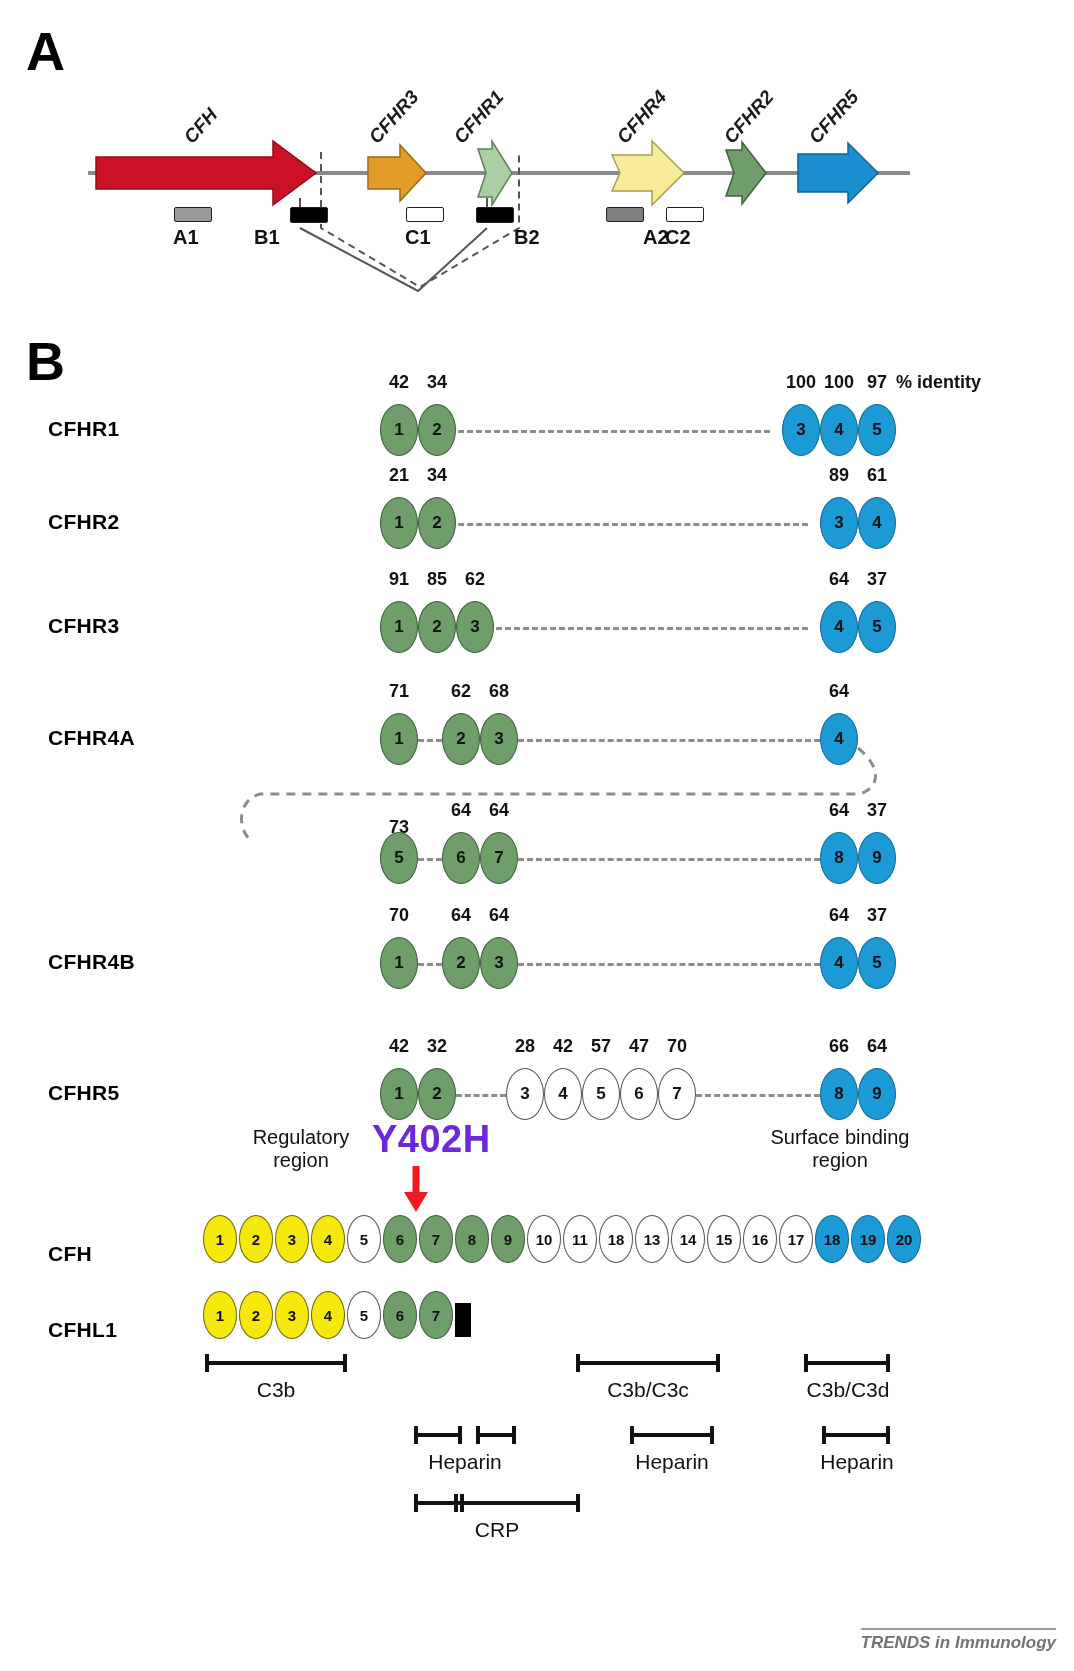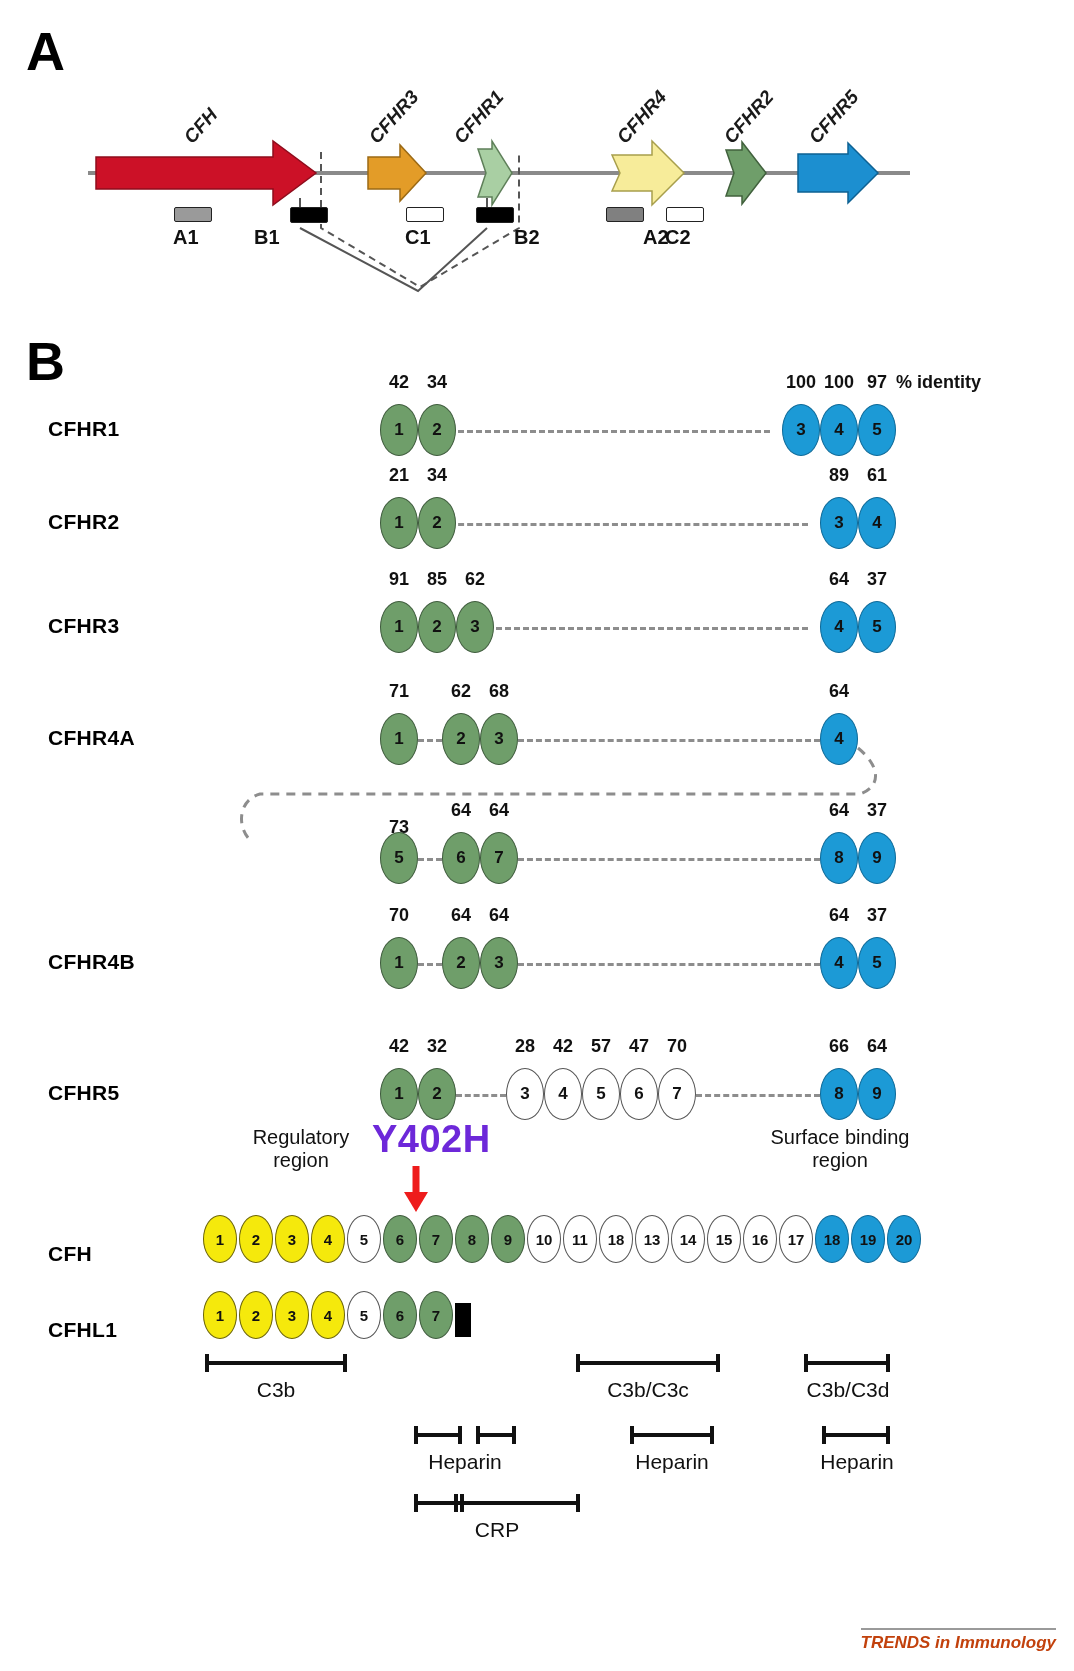--- a/index.html
+++ b/index.html
@@ -53,21 +53,21 @@
     position:absolute;font-size:20px;color:#111;text-align:center;line-height:1.15;
   }
   #y402h{
     position:absolute;color:#6d28d9;font-weight:bold;font-size:38px;
     letter-spacing:.5px;white-space:nowrap;
   }
   .black-tail{position:absolute;background:#000;}
   .bracket-label{position:absolute;font-size:21px;color:#111;text-align:center;white-space:nowrap;}
   #trends{
     position:absolute;right:18px;bottom:18px;font-style:italic;font-weight:bold;
-    font-size:17px;color:#c2410c;border-top:2px solid #9a9a9a;padding-top:3px;white-space:nowrap;
+    font-size:17px;color:#737373;border-top:2px solid #9a9a9a;padding-top:3px;white-space:nowrap;
   }
 </style>
 </head>
 <body>
 
 <div id="panelA">
   <div class="panel-letter" id="panelA-letter">A</div>
 
   <div class="axis-line" style="left:88px;top:171px;width:822px;"></div>
 

